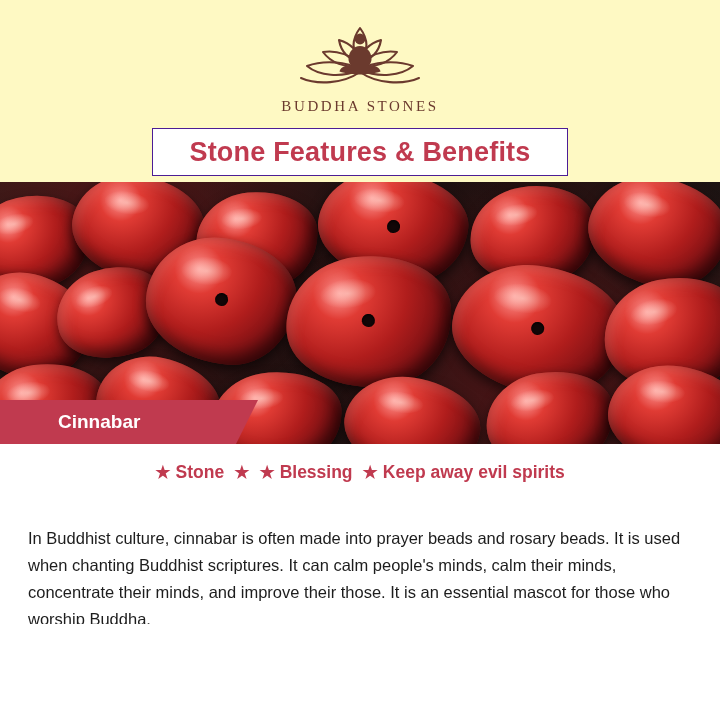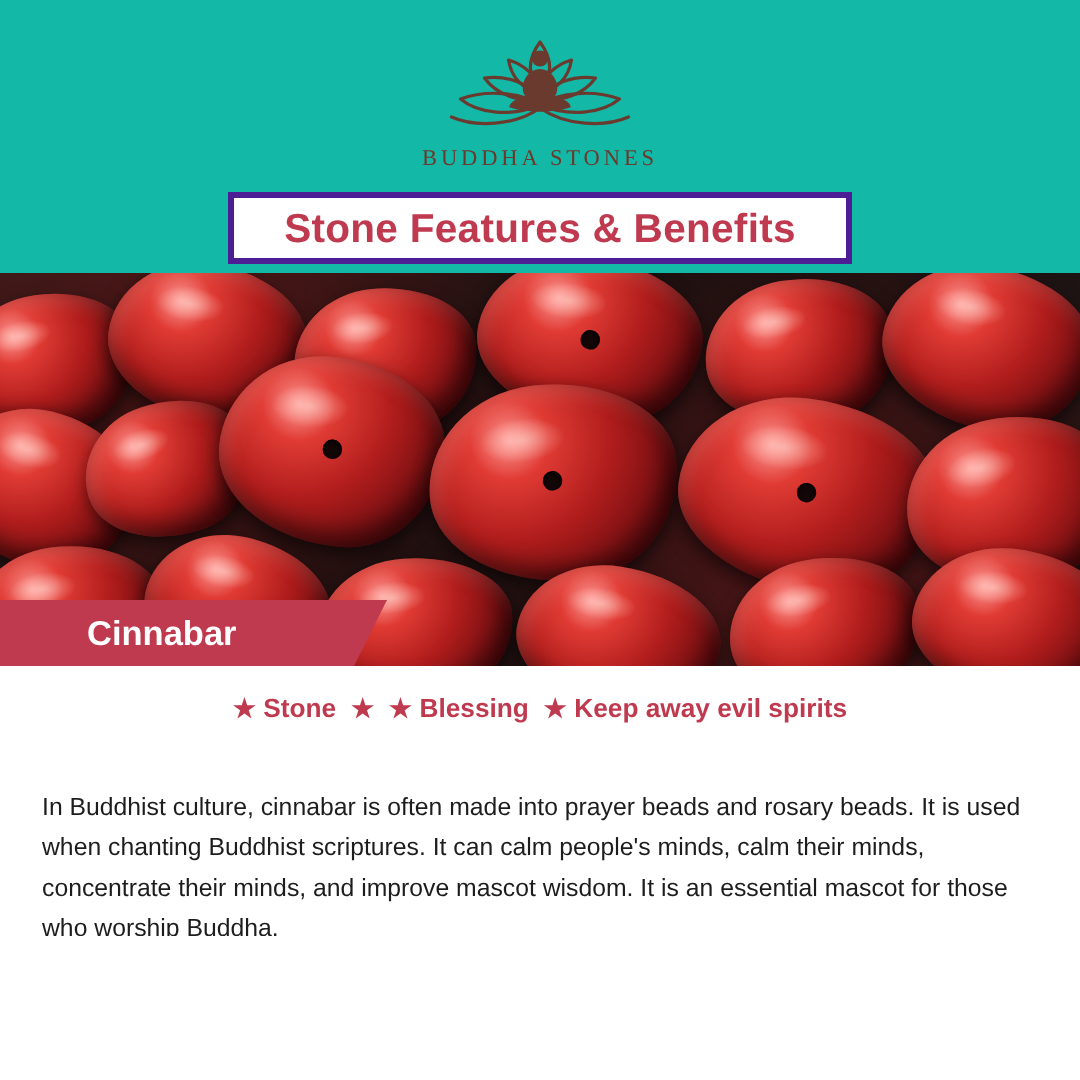--- a/index.html
+++ b/index.html
@@ -60,21 +60,21 @@
     background: #e8d9d4;
   }
 
   
   .header {
     position: absolute;
     top: 0;
     left: 0;
     right: 0;
     height: 182px;
-    background: #14b8a6;
+    background: #fef9c3;
   }
   .header-inner {
     position: absolute;
     top: 0;
     left: 0;
     right: 0;
     height: 182px;
     display: flex;
     flex-direction: column;
     align-items: center;
@@ -100,21 +100,21 @@
   }
 
   
   .title-bar {
     position: absolute;
     top: 128px;
     left: 152px;
     width: 416px;
     height: 48px;
     background: #ffffff;
-    border: 4px solid #4c1d95;
+    border: 1px solid #4c1d95;
     display: flex;
     align-items: center;
     justify-content: center;
     box-sizing: border-box;
   }
   .title-text {
     font-size: 27px;
     font-weight: bold;
     color: #c03a4f;
     font-family: "Liberation Sans", sans-serif;
@@ -186,21 +186,21 @@
     content: "";
     position: absolute;
     right: -22px;
     top: 0;
     border-top: 44px solid #c03a4f;
     border-right: 22px solid transparent;
   }
   .name-text {
     margin-left: 58px;
     color: #ffffff;
-    font-size: 23px;
+    font-size: 19px;
     font-weight: bold;
     font-family: "Liberation Sans", sans-serif;
   }
 
   
   .benefits {
     position: absolute;
     top: 462px;
     left: 28px;
     width: 664px;
@@ -332,16 +332,16 @@
     <div class="benefit">
       <span class="star">★</span>
       <span>Blessing</span>
     </div>
     <div class="benefit">
       <span class="star">★</span>
       <span>Keep away evil spirits</span>
     </div>
   </div>
 
-  <p class="body-text">In Buddhist culture, cinnabar is often made into prayer beads and rosary beads. It is used when chanting Buddhist scriptures. It can calm people's minds, calm their minds, concentrate their minds, and improve mascot wisdom. It is an essential mascot for those who worship Buddha.</p>
+  <p class="body-text">In Buddhist culture, cinnabar is often made into prayer beads and rosary beads. It is used when chanting Buddhist scriptures. It can calm people's minds, calm their minds, concentrate their minds, and improve their those. It is an essential mascot for those who worship Buddha.</p>
 
   <div class="footer-space"></div>
 </div>
 
 </body></html>

